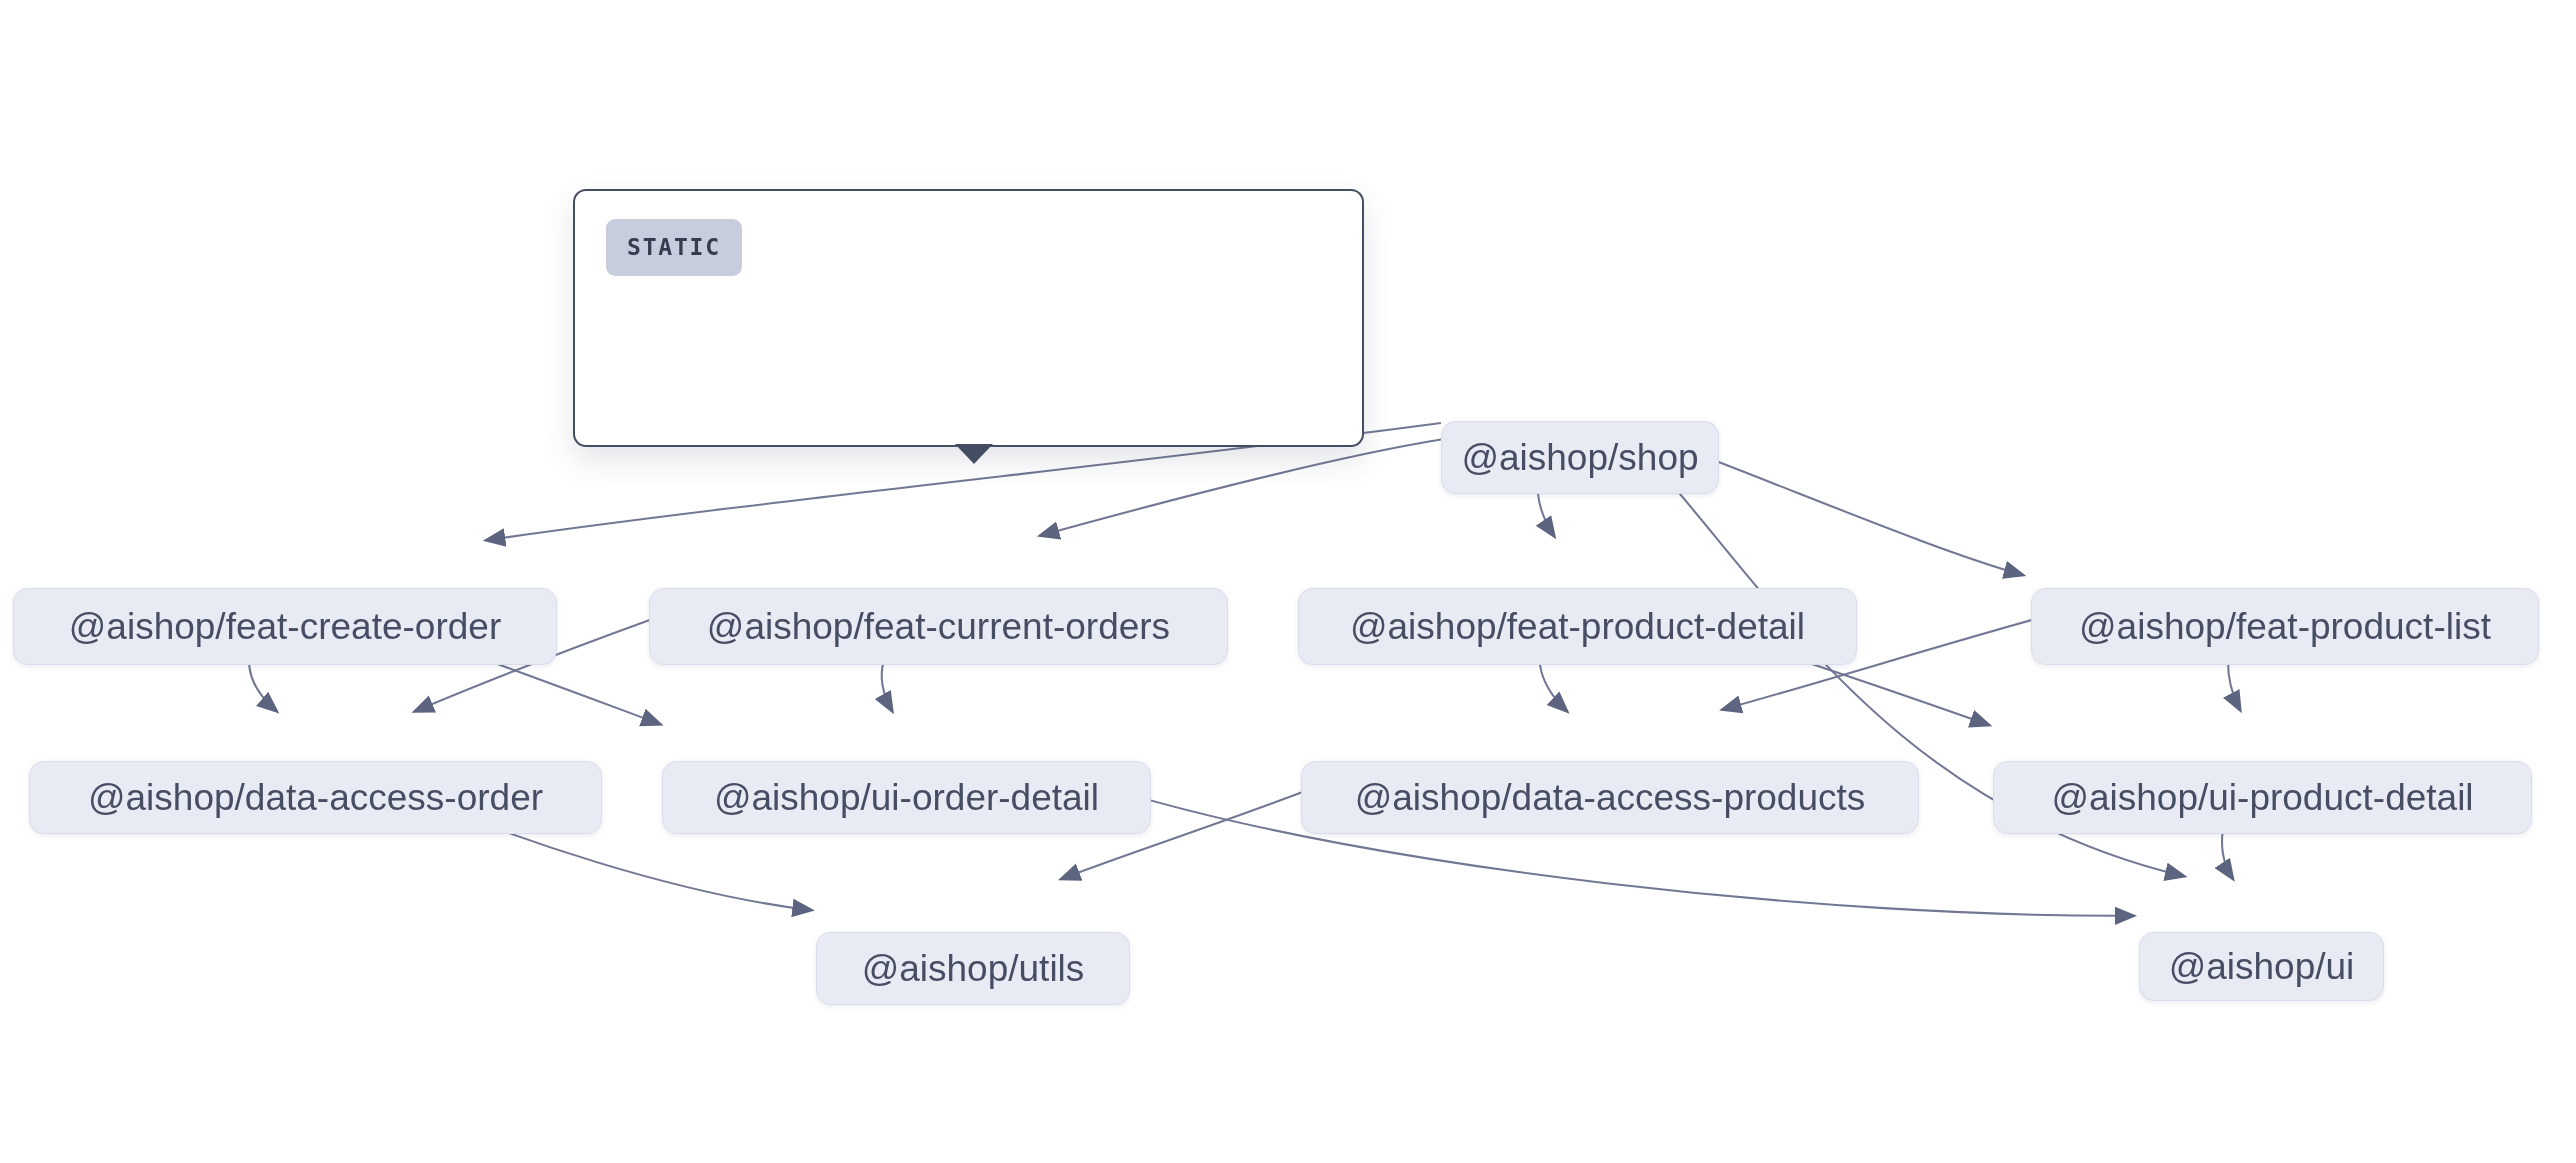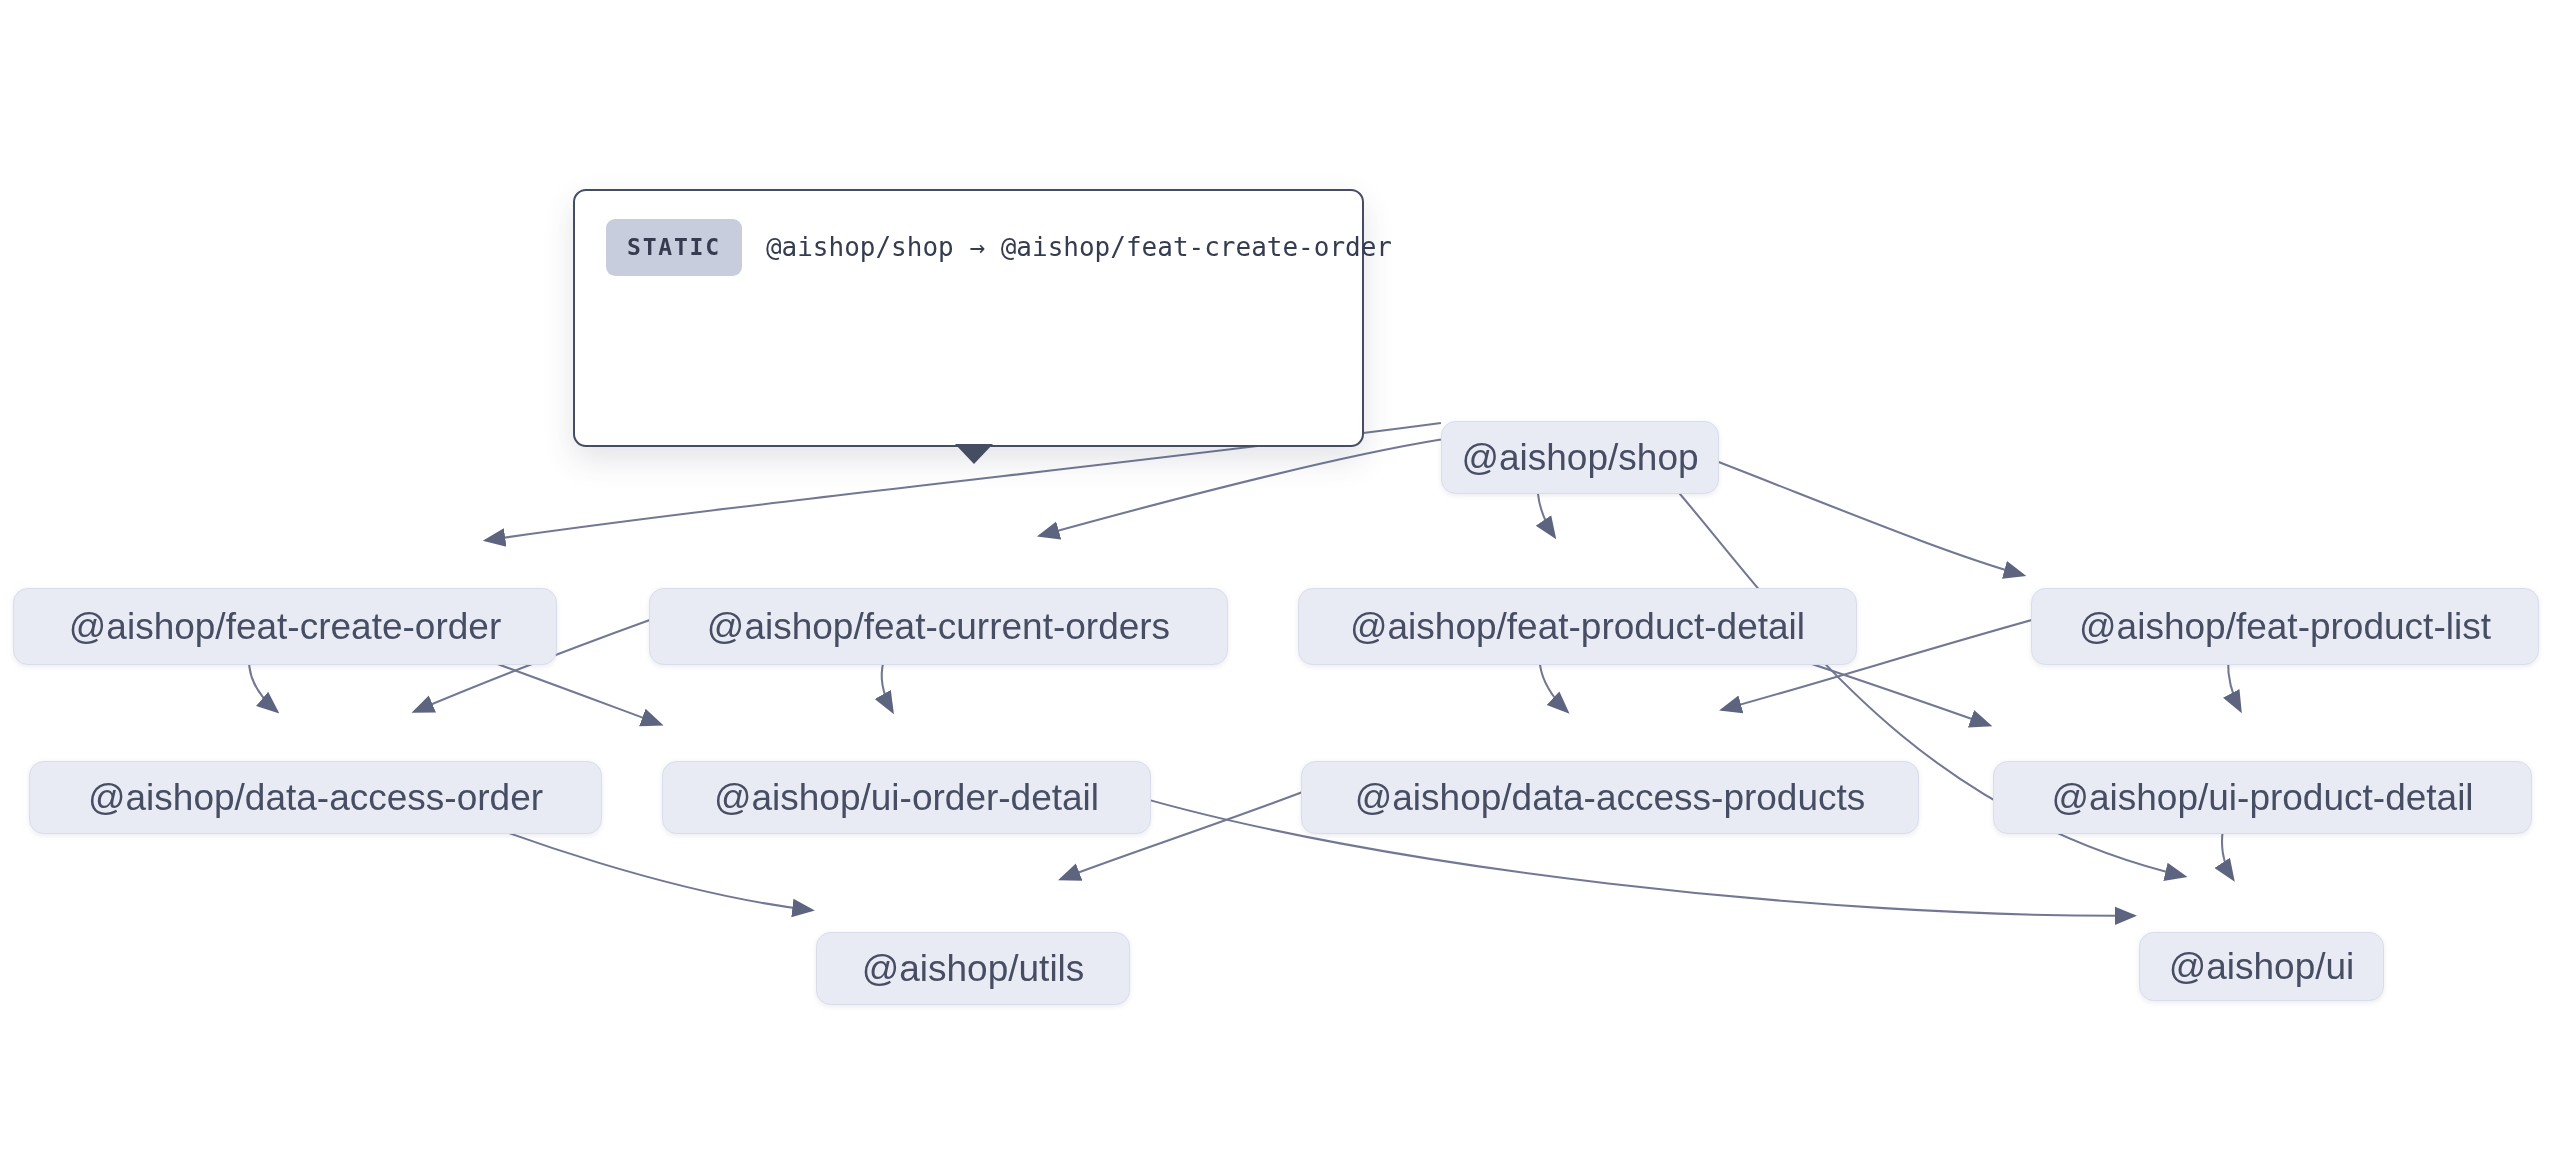--- a/index.html
+++ b/index.html
@@ -136,19 +136,18 @@
       <div class="node" style="left: 662px; top: 715px; width: 489px; height: 73px;">@aishop/ui-order-detail</div>
       <div class="node" style="left: 1301px; top: 715px; width: 618px; height: 73px;">@aishop/data-access-products</div>
       <div class="node" style="left: 1993px; top: 715px; width: 539px; height: 73px;">@aishop/ui-product-detail</div>
       <div class="node" style="left: 816px; top: 886px; width: 314px; height: 73px;">@aishop/utils</div>
       <div class="node" style="left: 2139px; top: 886px; width: 245px; height: 69px;">@aishop/ui</div>
     </div>
 
   <div class="tooltip">
     <div class="tooltip-head">
       <div class="badge">STATIC</div>
-      <div class="edge-label">@aishop/shop → @aishop/feat-create-order</div>
     </div>
     <div class="tooltip-caret"></div>
   </div>
 
 </div>
 
 
 </body></html>

